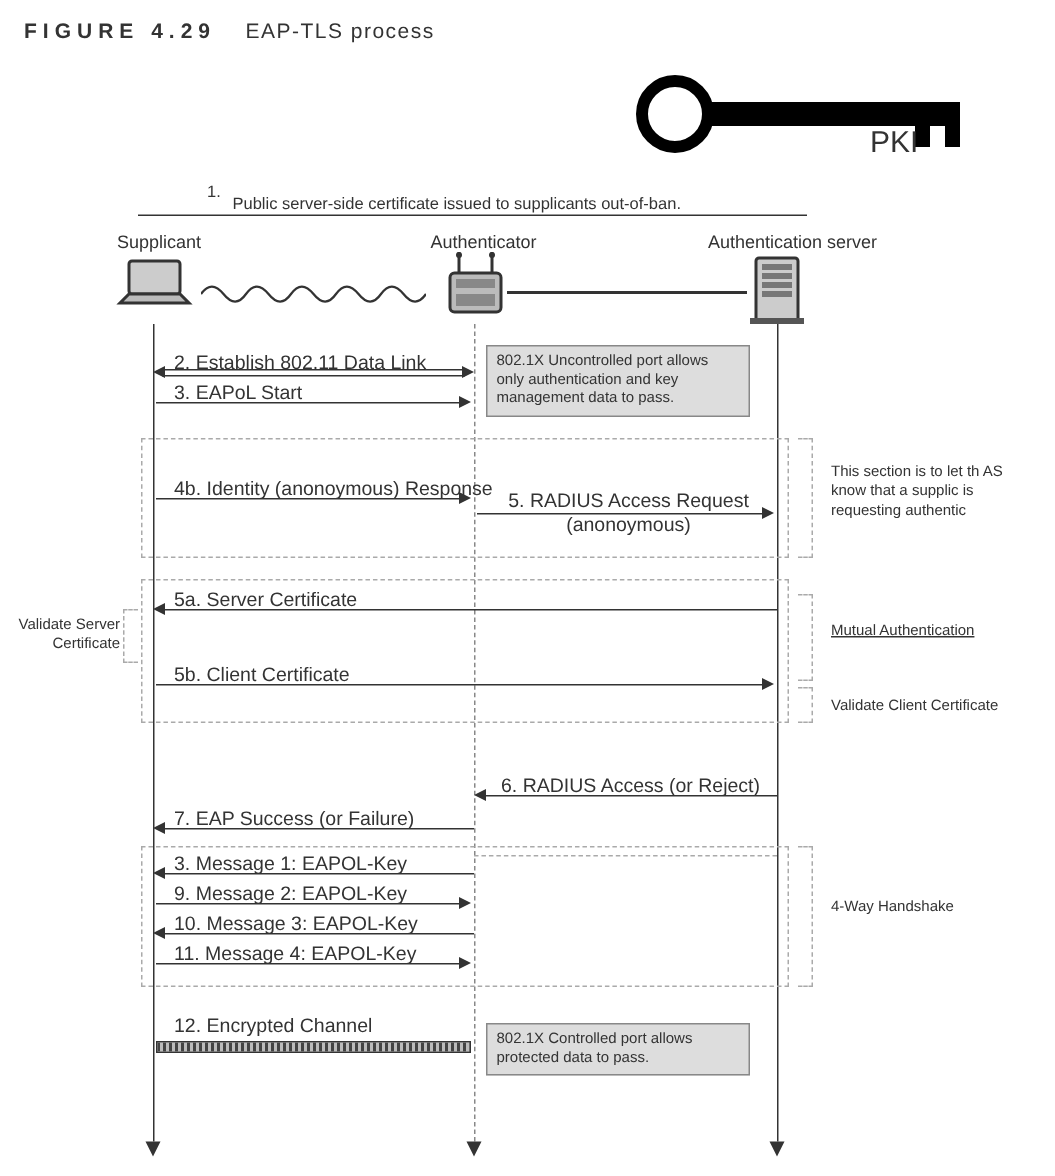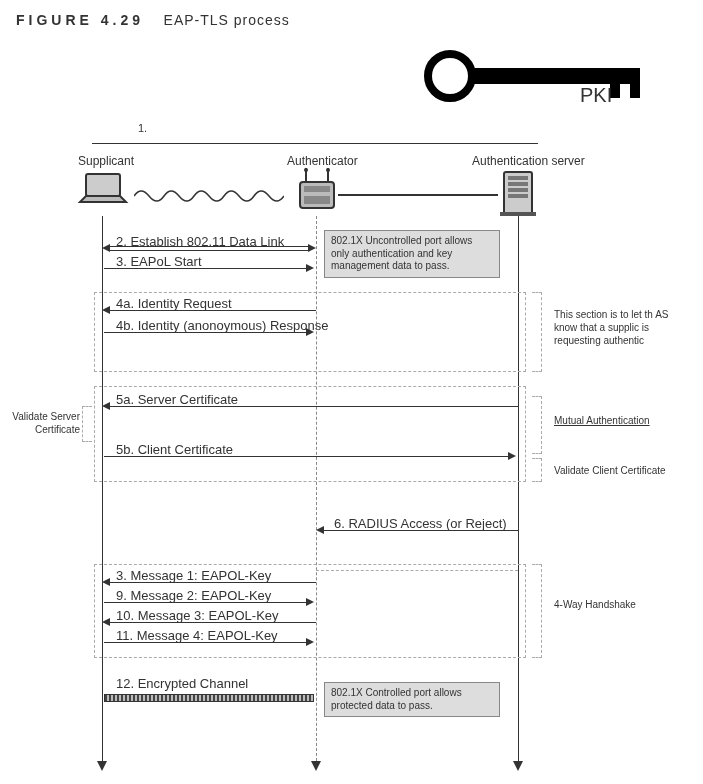--- a/index.html
+++ b/index.html
@@ -123,20 +123,21 @@
     <svg width="230" height="60" viewBox="0 0 230 60">
       <circle cx="30" cy="30" r="22" fill="none" stroke="#000" stroke-width="8"></circle>
       <rect x="50" y="22" width="170" height="16" fill="#000"></rect>
       <rect x="190" y="38" width="10" height="14" fill="#000"></rect>
       <rect x="210" y="38" width="10" height="14" fill="#000"></rect>
     </svg>
   </div>
   <div class="abs" style="left:580px; top:48px; font-size:20px;">PKI</div>
 
   <div class="abs" style="left:138px; top:86px; font-size:11px;">1.</div>
+  <div class="abs" style="left:155px; top:94px; font-size:11px;">Public server-side certificate issued to supplicants out-of-ban.</div>
   <div class="abs" style="left:92px; top:107px; width:446px; height:1px; background:#333;"></div>
 
   <div class="abs lane-label" style="left:78px; top:118px;">Supplicant</div>
   <div class="abs lane-label" style="left:287px; top:118px;">Authenticator</div>
   <div class="abs lane-label" style="left:472px; top:118px;">Authentication server</div>
 
   <div class="abs" style="left:76px; top:136px;">
     <svg width="54" height="38" viewBox="0 0 54 38">
       <rect x="10" y="2" width="34" height="22" rx="2" fill="#ccc" stroke="#333" stroke-width="2"></rect>
       <path d="M4 30 L50 30 L44 24 L10 24 Z" fill="#bbb" stroke="#333" stroke-width="2"></path>
@@ -190,32 +191,32 @@
   <div class="arrow-row" style="left:102px; top:220px; width:214px;">
     <div class="arrow-line" style="left:2px; width:204px;"></div>
     <div class="arrow-head-r" style="left:204px;"></div>
     <div class="arrow-label" style="left:14px;">3. EAPoL Start</div>
   </div>
 
   <div class="section-box" style="left:94px; top:256px; width:432px; height:80px;"></div>
   <div class="side-brace" style="left:532px; top:256px; height:80px;"></div>
   <div class="side-note" style="left:554px; top:272px; width:140px;">This section is to let th AS know that a supplic is requesting authentic</div>
 
-  <div class="arrow-row" style="left:102px; top:262px; width:214px;">
-    <div class="arrow-line" style="left:8px; width:206px;"></div>
-    <div class="arrow-head-l" style="left:0;"></div>
-    <div class="arrow-label" style="left:14px;">4a. Identity Request</div>
-  </div>
 
   <div class="arrow-row" style="left:102px; top:284px; width:214px;">
     <div class="arrow-line" style="left:2px; width:204px;"></div>
     <div class="arrow-head-r" style="left:204px;"></div>
     <div class="arrow-label" style="left:14px;">4b. Identity (anonoymous) Response</div>
   </div>
 
+  <div class="arrow-row" style="left:316px; top:294px; width:202px;">
+    <div class="arrow-line" style="left:2px; width:192px;"></div>
+    <div class="arrow-head-r" style="left:192px;"></div>
+    <div class="arrow-label" style="left:18px; top:-4px; text-align:center; width:170px; white-space:normal; line-height:1.2;">5. RADIUS Access Request (anonoymous)</div>
+  </div>
 
   <div class="section-box" style="left:94px; top:350px; width:432px; height:96px;"></div>
 
   <div class="arrow-row" style="left:102px; top:358px; width:416px;">
     <div class="arrow-line" style="left:8px; width:408px;"></div>
     <div class="arrow-head-l" style="left:0;"></div>
     <div class="arrow-label" style="left:14px;">5a. Server Certificate</div>
   </div>
 
   <div class="side-brace-left" style="left:82px; top:370px; height:36px;"></div>
@@ -232,20 +233,25 @@
 
   <div class="side-brace" style="left:532px; top:422px; height:24px;"></div>
   <div class="side-note" style="left:554px; top:428px; width:140px;">Validate Client Certificate</div>
 
   <div class="arrow-row" style="left:316px; top:482px; width:202px;">
     <div class="arrow-line" style="left:8px; width:194px;"></div>
     <div class="arrow-head-l" style="left:0;"></div>
     <div class="arrow-label" style="left:18px;">6. RADIUS Access (or Reject)</div>
   </div>
 
+  <div class="arrow-row" style="left:102px; top:504px; width:214px;">
+    <div class="arrow-line" style="left:8px; width:206px;"></div>
+    <div class="arrow-head-l" style="left:0;"></div>
+    <div class="arrow-label" style="left:14px;">7. EAP Success (or Failure)</div>
+  </div>
 
   <div class="section-box" style="left:94px; top:528px; width:432px; height:94px;"></div>
   <div class="side-brace" style="left:532px; top:528px; height:94px;"></div>
   <div class="side-note" style="left:554px; top:562px; width:100px;">4-Way Handshake</div>
 
   <div class="abs" style="left:316px; top:534px; width:202px; height:1px; border-top:1px dashed #aaa;"></div>
 
   <div class="arrow-row" style="left:102px; top:534px; width:214px;">
     <div class="arrow-line" style="left:8px; width:206px;"></div>
     <div class="arrow-head-l" style="left:0;"></div>

